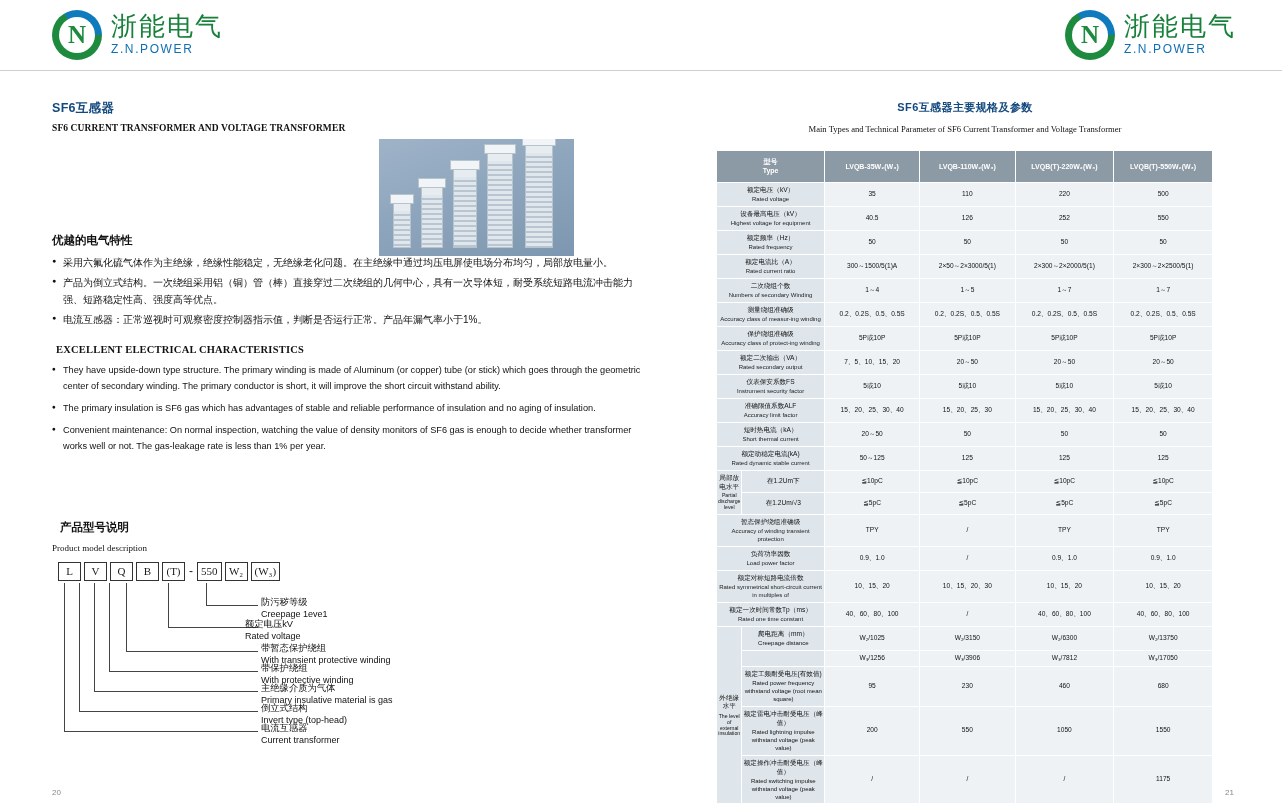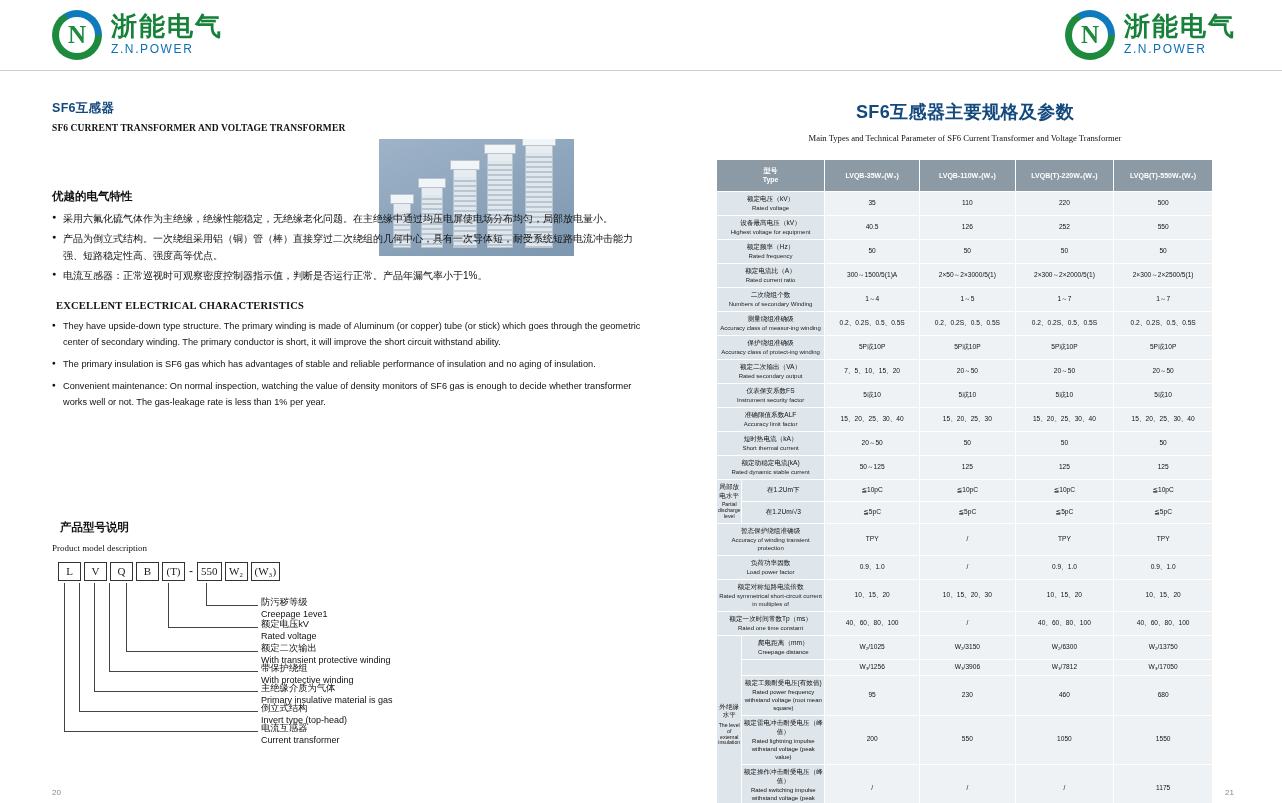--- a/index.html
+++ b/index.html
@@ -30,21 +30,21 @@
     position:absolute;left:7px;top:7px;width:36px;height:36px;border-radius:50%;
     background:#ffffff;
   }
   .logo-mark .glyph{
     position:absolute;left:0;top:0;width:50px;height:50px;
     display:flex;align-items:center;justify-content:center;
     font-size:25px;font-weight:bold;color:#1d8a3e;font-family:"Liberation Serif",serif;
   }
   .logo-text{display:flex;flex-direction:column;justify-content:center;}
   .logo-cn{
-    font-size:26px;font-weight:bold;letter-spacing:2px;color:#17803a;line-height:1.05;
+    font-size:26px;font-weight:normal;letter-spacing:2px;color:#17803a;line-height:1.05;
   }
   .logo-en{
     font-size:12px;letter-spacing:1.6px;color:#0f6fb5;line-height:1.3;margin-top:2px;
   }
 
   
   .left-col{position:absolute;left:52px;top:100px;width:600px;}
   .sec-title-cn{
     font-size:12.5px;font-weight:bold;color:#14497e;margin:0 0 6px 0;letter-spacing:.3px;
   }
@@ -55,21 +55,21 @@
   .photo1{
     position:absolute;left:327px;top:39px;width:195px;height:117px;
     background:linear-gradient(160deg,#9fb3c8 0%,#8ea6bd 45%,#7d97b0 100%);
     overflow:hidden;
   }
   .ct{position:absolute;bottom:8px;background:#e7ecf0;border:1px solid #b7c3cd;}
   .ct .cap{position:absolute;left:-4px;top:-7px;right:-4px;height:8px;background:#f2f5f7;border:1px solid #b7c3cd;}
   .ct .fins{position:absolute;left:0;right:0;top:10px;bottom:0;
     background:repeating-linear-gradient(to bottom,#dfe6ec 0 3px,#b9c6d1 3px 5px);}
 
-  .cn-block{margin-top:56px;}
+  .cn-block{margin-top:100px;}
   .cn-head{font-size:11.5px;font-weight:bold;color:#111;margin:0 0 6px 0;}
   .cn-li{
     font-size:10px;line-height:1.75;color:#111;margin:0 0 2px 0;padding-left:11px;position:relative;
   }
   .cn-li:before{content:"●";position:absolute;left:0;top:0;font-size:7px;line-height:1.95;}
   .en-head{
     font-size:10.5px;font-weight:bold;color:#111;margin:16px 0 7px 4px;
     font-family:"Liberation Serif",serif;letter-spacing:.2px;
   }
   .en-li{
@@ -92,21 +92,21 @@
   .lead{
     position:absolute;font-size:9.3px;line-height:1.28;color:#111;white-space:nowrap;
   }
   .lead .en{display:block;font-size:9px;}
   .vline{position:absolute;border-left:1px solid #444;}
   .hline{position:absolute;border-top:1px solid #444;}
 
   
   .right-col{position:absolute;left:700px;top:100px;width:530px;}
   .r-title-cn{
-    text-align:center;font-size:18px;font-weight:bold;color:#14497e;margin:0 0 9px 0;letter-spacing:.4px;
+    text-align:center;font-size:11px;font-weight:bold;color:#14497e;margin:0 0 9px 0;letter-spacing:.4px;
   }
   .r-title-en{
     text-align:center;font-size:8.6px;color:#111;margin:0 0 16px 0;font-family:"Liberation Serif",serif;
   }
   table.spec{
     border-collapse:collapse;width:497px;margin-left:16px;
     background:#e9eef2;
   }
   table.spec td,table.spec th{
     border:1px solid #ffffff;
@@ -236,25 +236,25 @@
       <div class="hline" style="left:108px;top:44px;width:90px;"></div>
       <div class="hline" style="left:66px;top:68px;width:132px;"></div>
       <div class="hline" style="left:49px;top:88px;width:149px;"></div>
       <div class="hline" style="left:34px;top:108px;width:164px;"></div>
       <div class="hline" style="left:19px;top:128px;width:179px;"></div>
       <div class="hline" style="left:4px;top:148px;width:194px;"></div>
 
       <div class="lead" style="left:201px;top:14px;">
         <span>防污秽等级</span><span class="en">Creepage 1eve1</span>
       </div>
-      <div class="lead" style="left:201px;top:36px;">
+      <div class="lead" style="left:185px;top:36px;">
         <span>额定电压kV</span><span class="en">Rated voltage</span>
       </div>
       <div class="lead" style="left:201px;top:60px;">
-        <span>额定二次输出</span><span class="en">With transient protective winding</span>
+        <span>带暂态保护绕组</span><span class="en">With transient protective winding</span>
       </div>
       <div class="lead" style="left:201px;top:80px;">
         <span>带保护绕组</span><span class="en">With protective winding</span>
       </div>
       <div class="lead" style="left:201px;top:100px;">
         <span>主绝缘介质为气体</span><span class="en">Primary insulative material is gas</span>
       </div>
       <div class="lead" style="left:201px;top:120px;">
         <span>倒立式结构</span><span class="en">Invert type (top-head)</span>
       </div>

